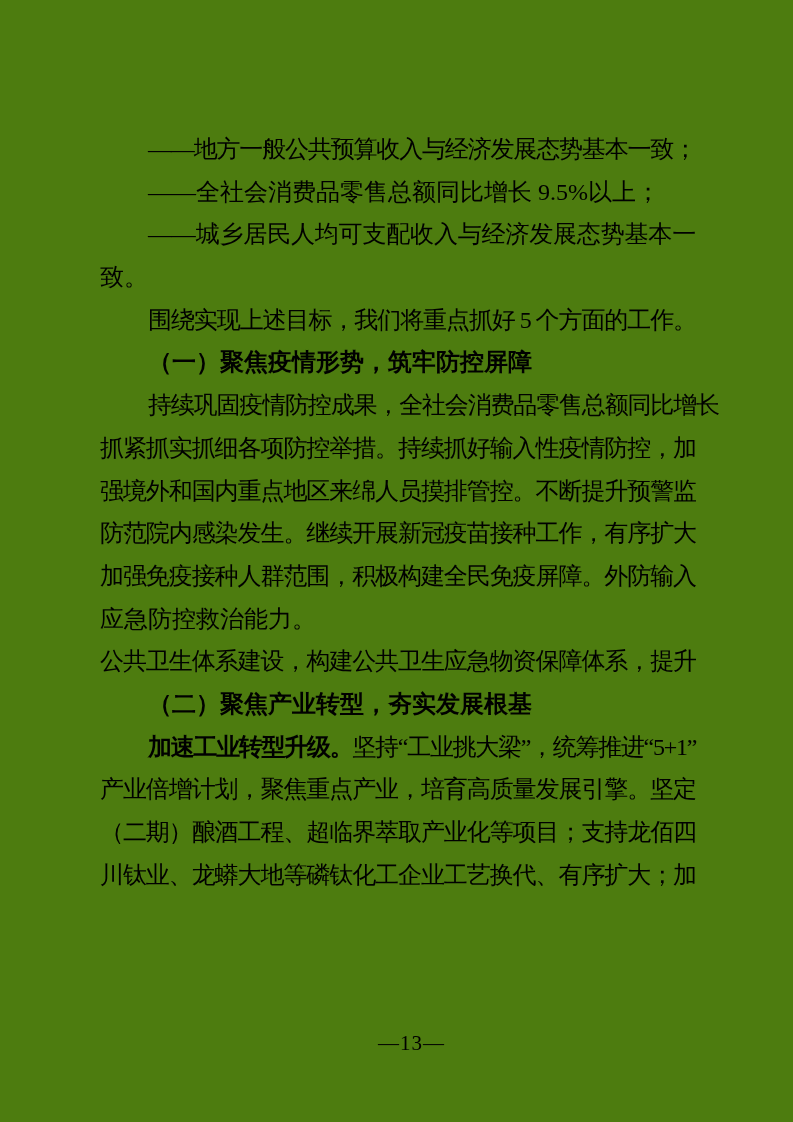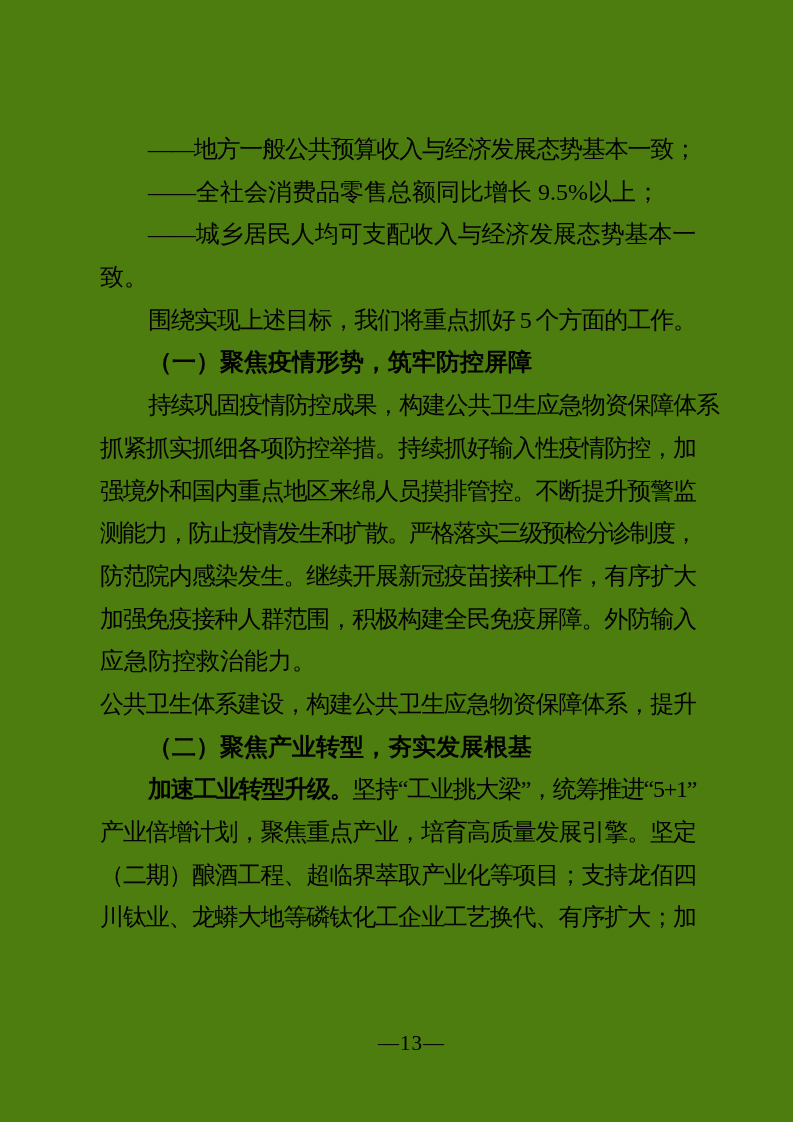--- a/index.html
+++ b/index.html
@@ -42,24 +42,23 @@
 <body>
 
 <div class="page">
   <div class="doc">
       <div class="line indent"><span style="letter-spacing: -1.16667px;"><span>——地方一般公共预算收入与经济发展态势基本一致；</span></span></div>
       <div class="line indent"><span><span>——全社会消费品零售总额同比增长 9.5%以上；</span></span></div>
       <div class="line indent"><span style="letter-spacing: -0.173913px;"><span>——城乡居民人均可支配收入与经济发展态势基本一</span></span></div>
       <div class="line"><span><span>致。</span></span></div>
       <div class="line indent"><span style="letter-spacing: -1.07692px;"><span>围绕实现上述目标，我们将重点抓好 5 个方面的工作。</span></span></div>
       <div class="line indent"><span class="bold"><span>（一）聚焦疫情形势，筑牢防控屏障</span></span></div>
-      <div class="line indent"><span style="letter-spacing: -1.16667px;"><span>持续巩固疫情防控成果，构建公共卫生应急物资保障体系</span></span></div>
+      <div class="line indent"><span style="letter-spacing: -1.16667px;"><span>持续巩固疫情防控成果，全社会消费品零售总额同比增长</span></span></div>
       <div class="line"><span style="letter-spacing: -1.07692px;"><span>抓紧抓实抓细各项防控举措。持续抓好输入性疫情防控，加</span></span></div>
       <div class="line"><span style="letter-spacing: -1.07692px;"><span>强境外和国内重点地区来绵人员摸排管控。不断提升预警监</span></span></div>
-      <div class="line"><span style="letter-spacing: -1.92593px;"><span>测能力，防止疫情发生和扩散。严格落实三级预检分诊制度，</span></span></div>
       <div class="line"><span style="letter-spacing: -1.07692px;"><span>防范院内感染发生。继续开展新冠疫苗接种工作，有序扩大</span></span></div>
       <div class="line"><span style="letter-spacing: -1.07692px;"><span>加强免疫接种人群范围，积极构建全民免疫屏障。外防输入</span></span></div>
       <div class="line"><span><span>应急防控救治能力。</span></span></div>
       <div class="line"><span style="letter-spacing: -1.07692px;"><span>公共卫生体系建设，构建公共卫生应急物资保障体系，提升</span></span></div>
       <div class="line indent"><span class="bold"><span>（二）聚焦产业转型，夯实发展根基</span></span></div>
       <div class="line indent"><span style="letter-spacing: -1.29129px;"><span class="bold">加速工业转型升级。</span><span>坚持“工业挑大梁”，统筹推进“5+1”</span></span></div>
       <div class="line"><span style="letter-spacing: -1.07692px;"><span>产业倍增计划，聚焦重点产业，培育高质量发展引擎。坚定</span></span></div>
       <div class="line"><span style="letter-spacing: -1.07692px;"><span>（二期）酿酒工程、超临界萃取产业化等项目；支持龙佰四</span></span></div>
       <div class="line"><span style="letter-spacing: -1.07692px;"><span>川钛业、龙蟒大地等磷钛化工企业工艺换代、有序扩大；加</span></span></div>
     </div>

